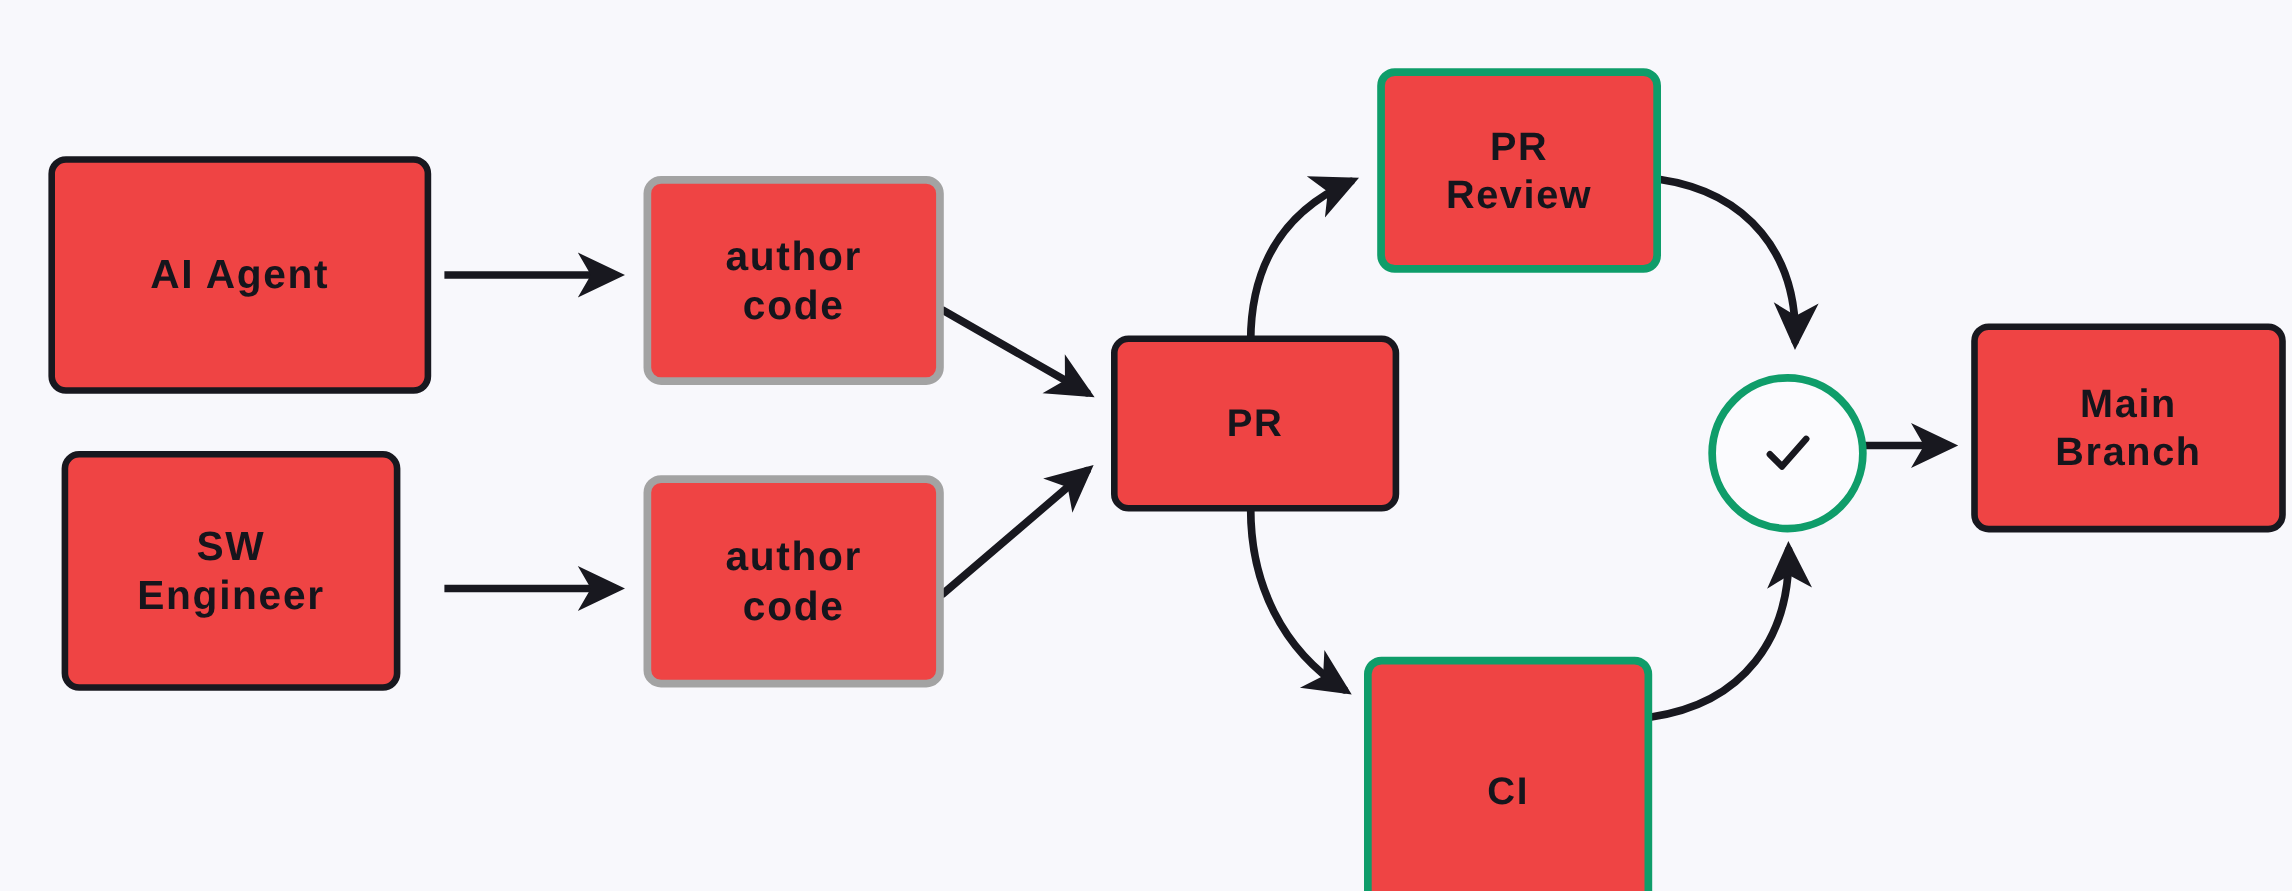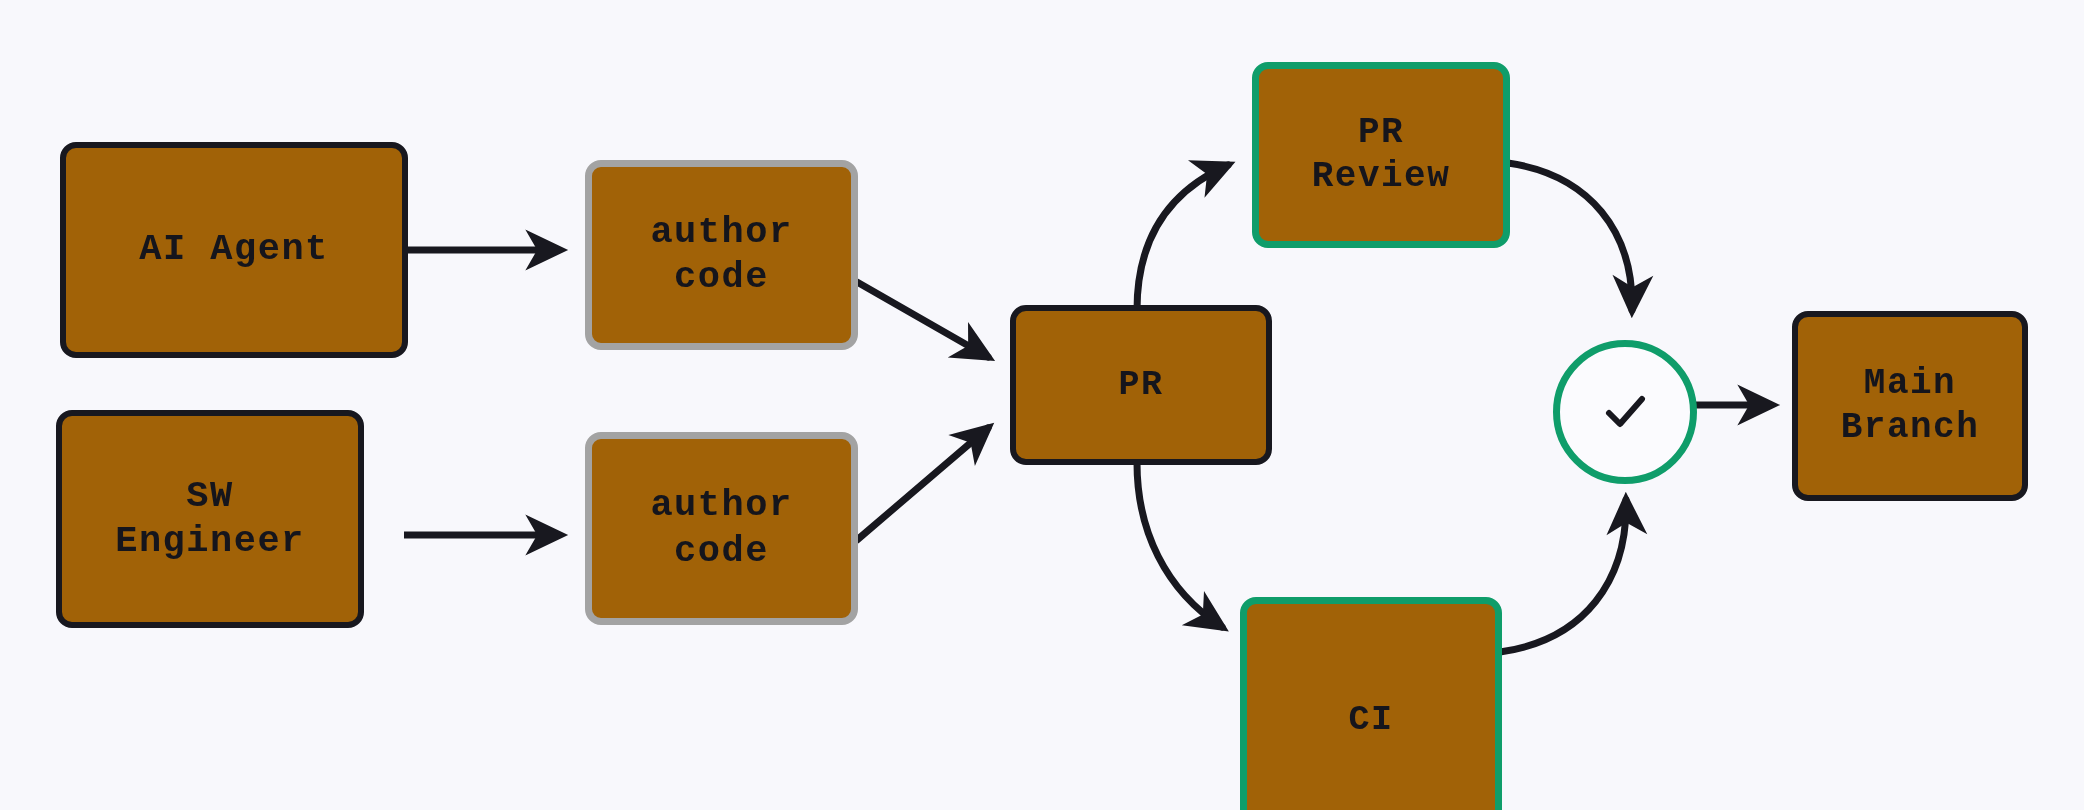--- a/index.html
+++ b/index.html
@@ -22,27 +22,27 @@
     position: absolute;
     left: 0;
     top: 0;
     width: 2084px;
     height: 810px;
     pointer-events: none;
   }
   .node {
     position: absolute;
     box-sizing: border-box;
-    background: #a16207;
+    background: #ef4444;
     display: flex;
     align-items: center;
     justify-content: center;
     text-align: center;
     color: #15151c;
-    font-family: Liberation Mono, monospace;
+    font-family: Liberation Sans, sans-serif;
     font-weight: 700;
     letter-spacing: 1.5px;
     line-height: 1.22;
     z-index: 3;
   }
   .node-dark {
     border: 6px solid #18181f;
     border-radius: 16px;
   }
   .node-blue {
@@ -50,28 +50,28 @@
     border-radius: 16px;
   }
   .node-green {
     border: 7px solid #0f9d6a;
     border-radius: 16px;
   }
   .node .label {
     white-space: pre-line;
   }
 
-  #n-ai-agent   { left: 60px;  top: 142px; width: 348px; height: 216px; font-size: 37px; text-align: center; }
+  #n-ai-agent   { left: 44px;  top: 142px; width: 348px; height: 216px; font-size: 37px; text-align: center; }
   #n-sw-eng     { left: 56px;  top: 410px; width: 308px; height: 218px; font-size: 37px; }
   #n-author-1   { left: 585px; top: 160px; width: 273px; height: 190px; font-size: 37px; }
   #n-author-2   { left: 585px; top: 432px; width: 273px; height: 193px; font-size: 37px; }
   #n-pr         { left: 1010px; top: 305px; width: 262px; height: 160px; font-size: 35px; }
   #n-pr-review  { left: 1252px; top: 62px;  width: 258px; height: 186px; font-size: 36px; }
   #n-ci         { left: 1240px; top: 552px; width: 262px; height: 246px; font-size: 35px; margin-top: 45px; }
-  #n-main       { left: 1792px; top: 311px; width: 236px; height: 190px; font-size: 36px; }
+  #n-main       { left: 1792px; top: 294px; width: 286px; height: 190px; font-size: 36px; }
 
   #n-check {
     position: absolute;
     left: 1553px;
     top: 340px;
     width: 130px;
     height: 130px;
     border: 7px solid #0f9d6a;
     border-radius: 50%;
     background: #fbfbfe;

